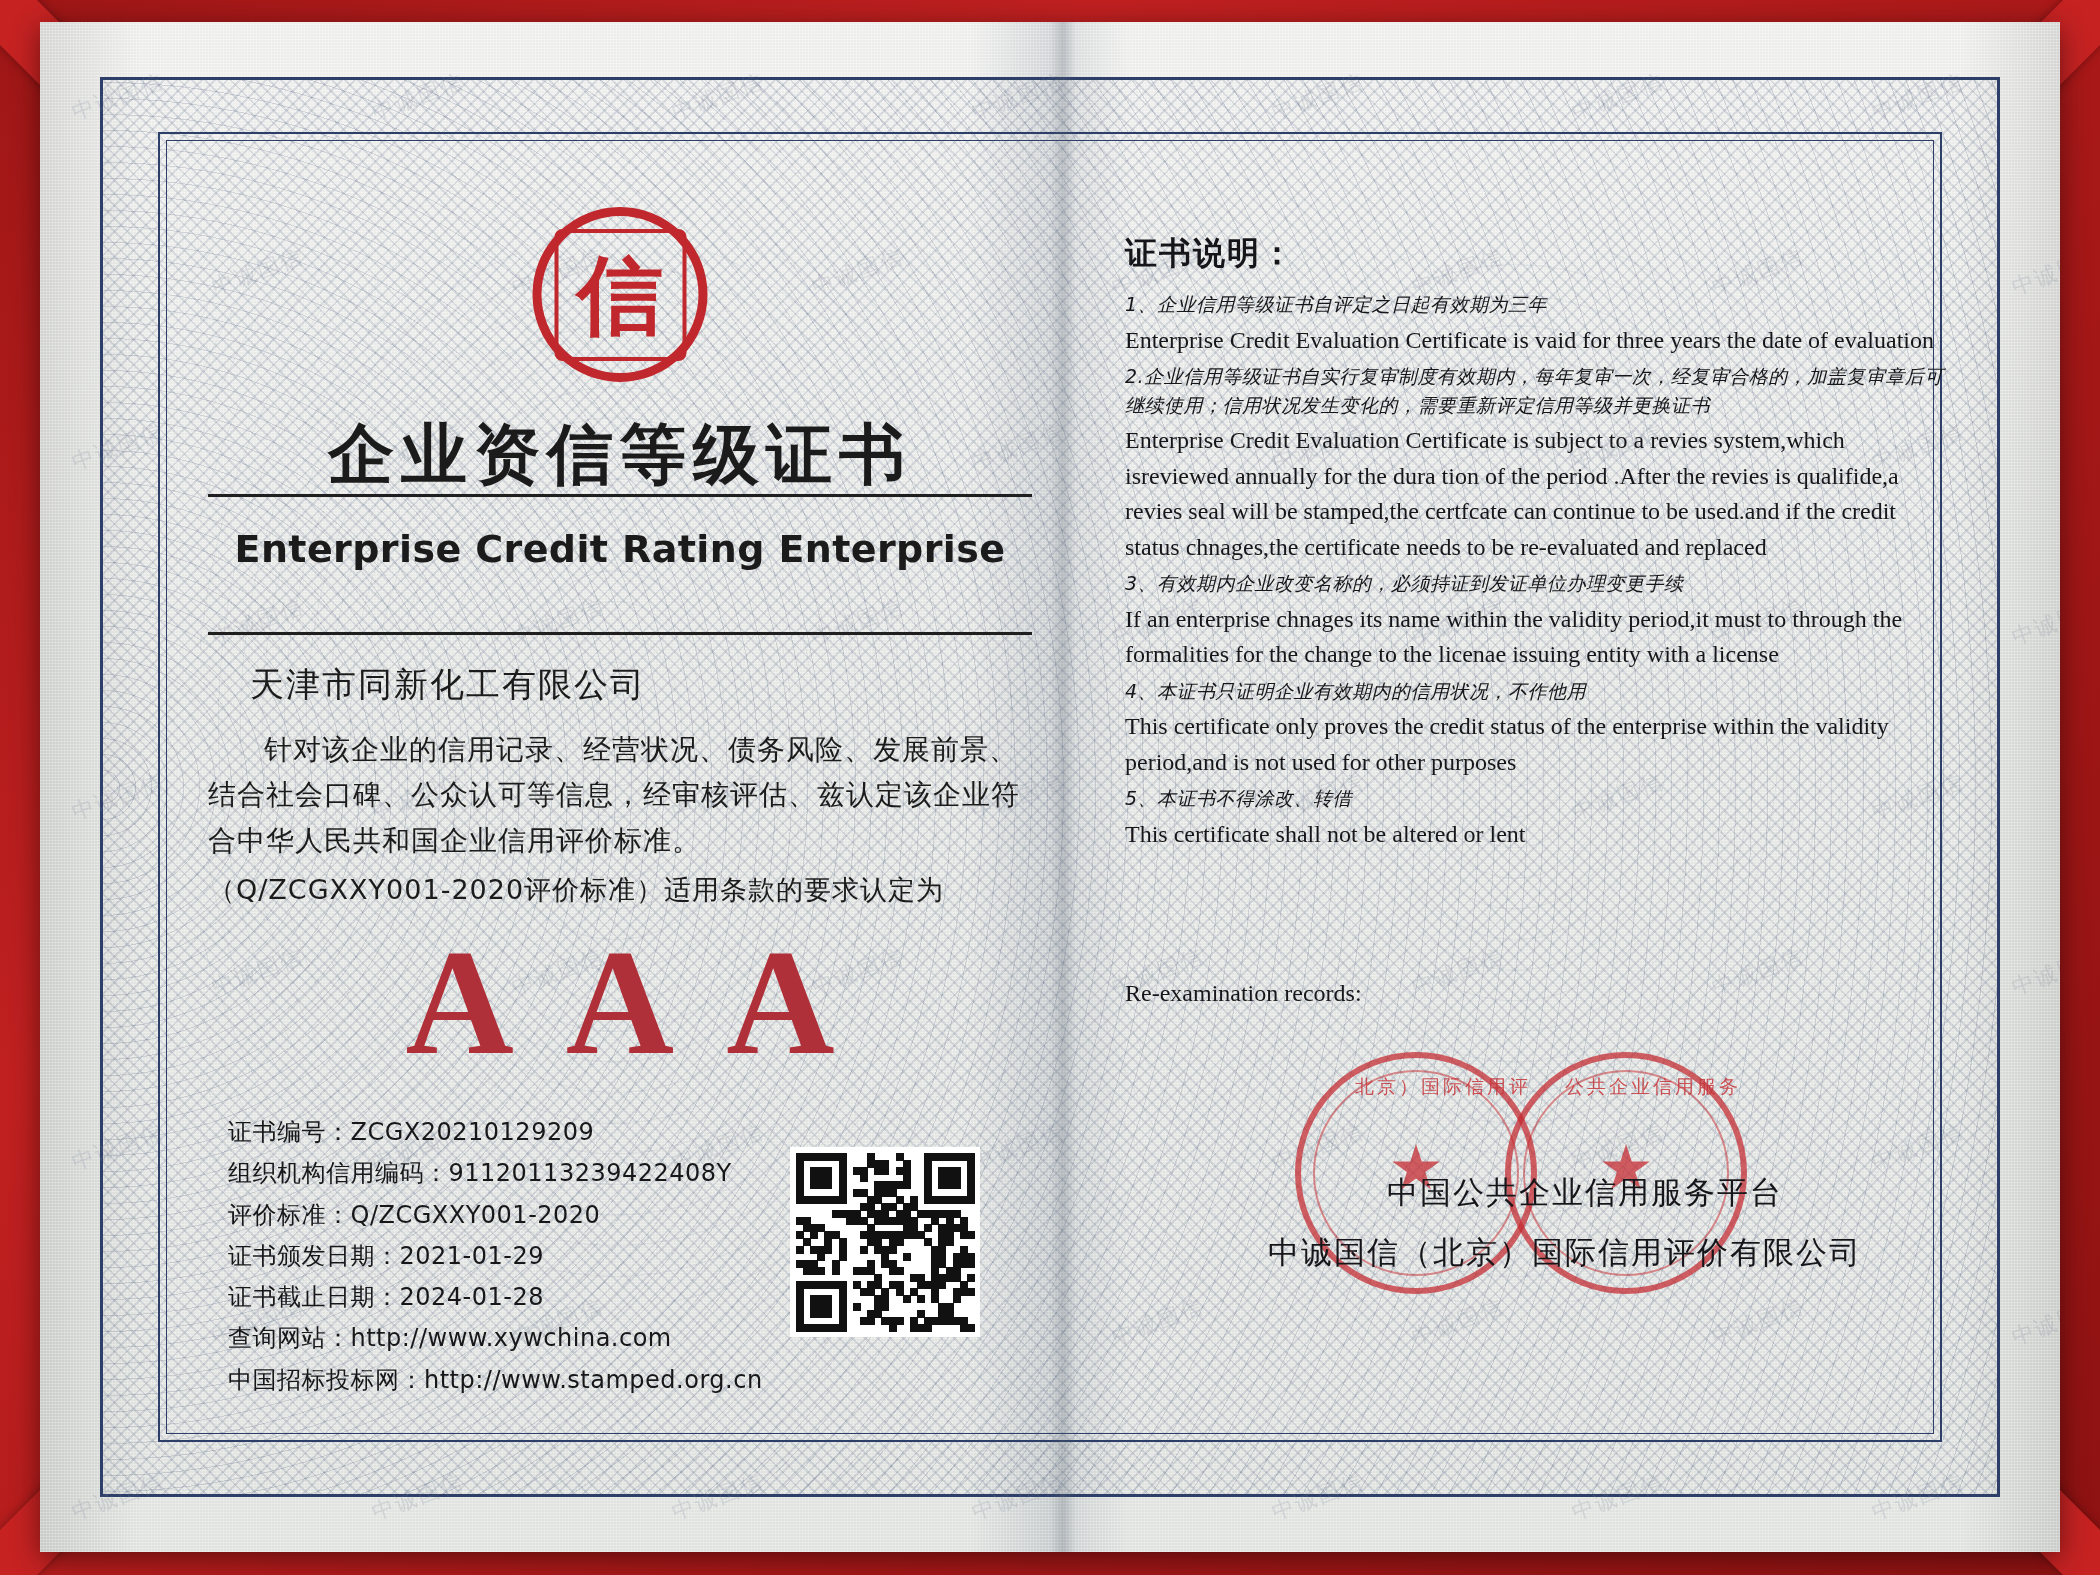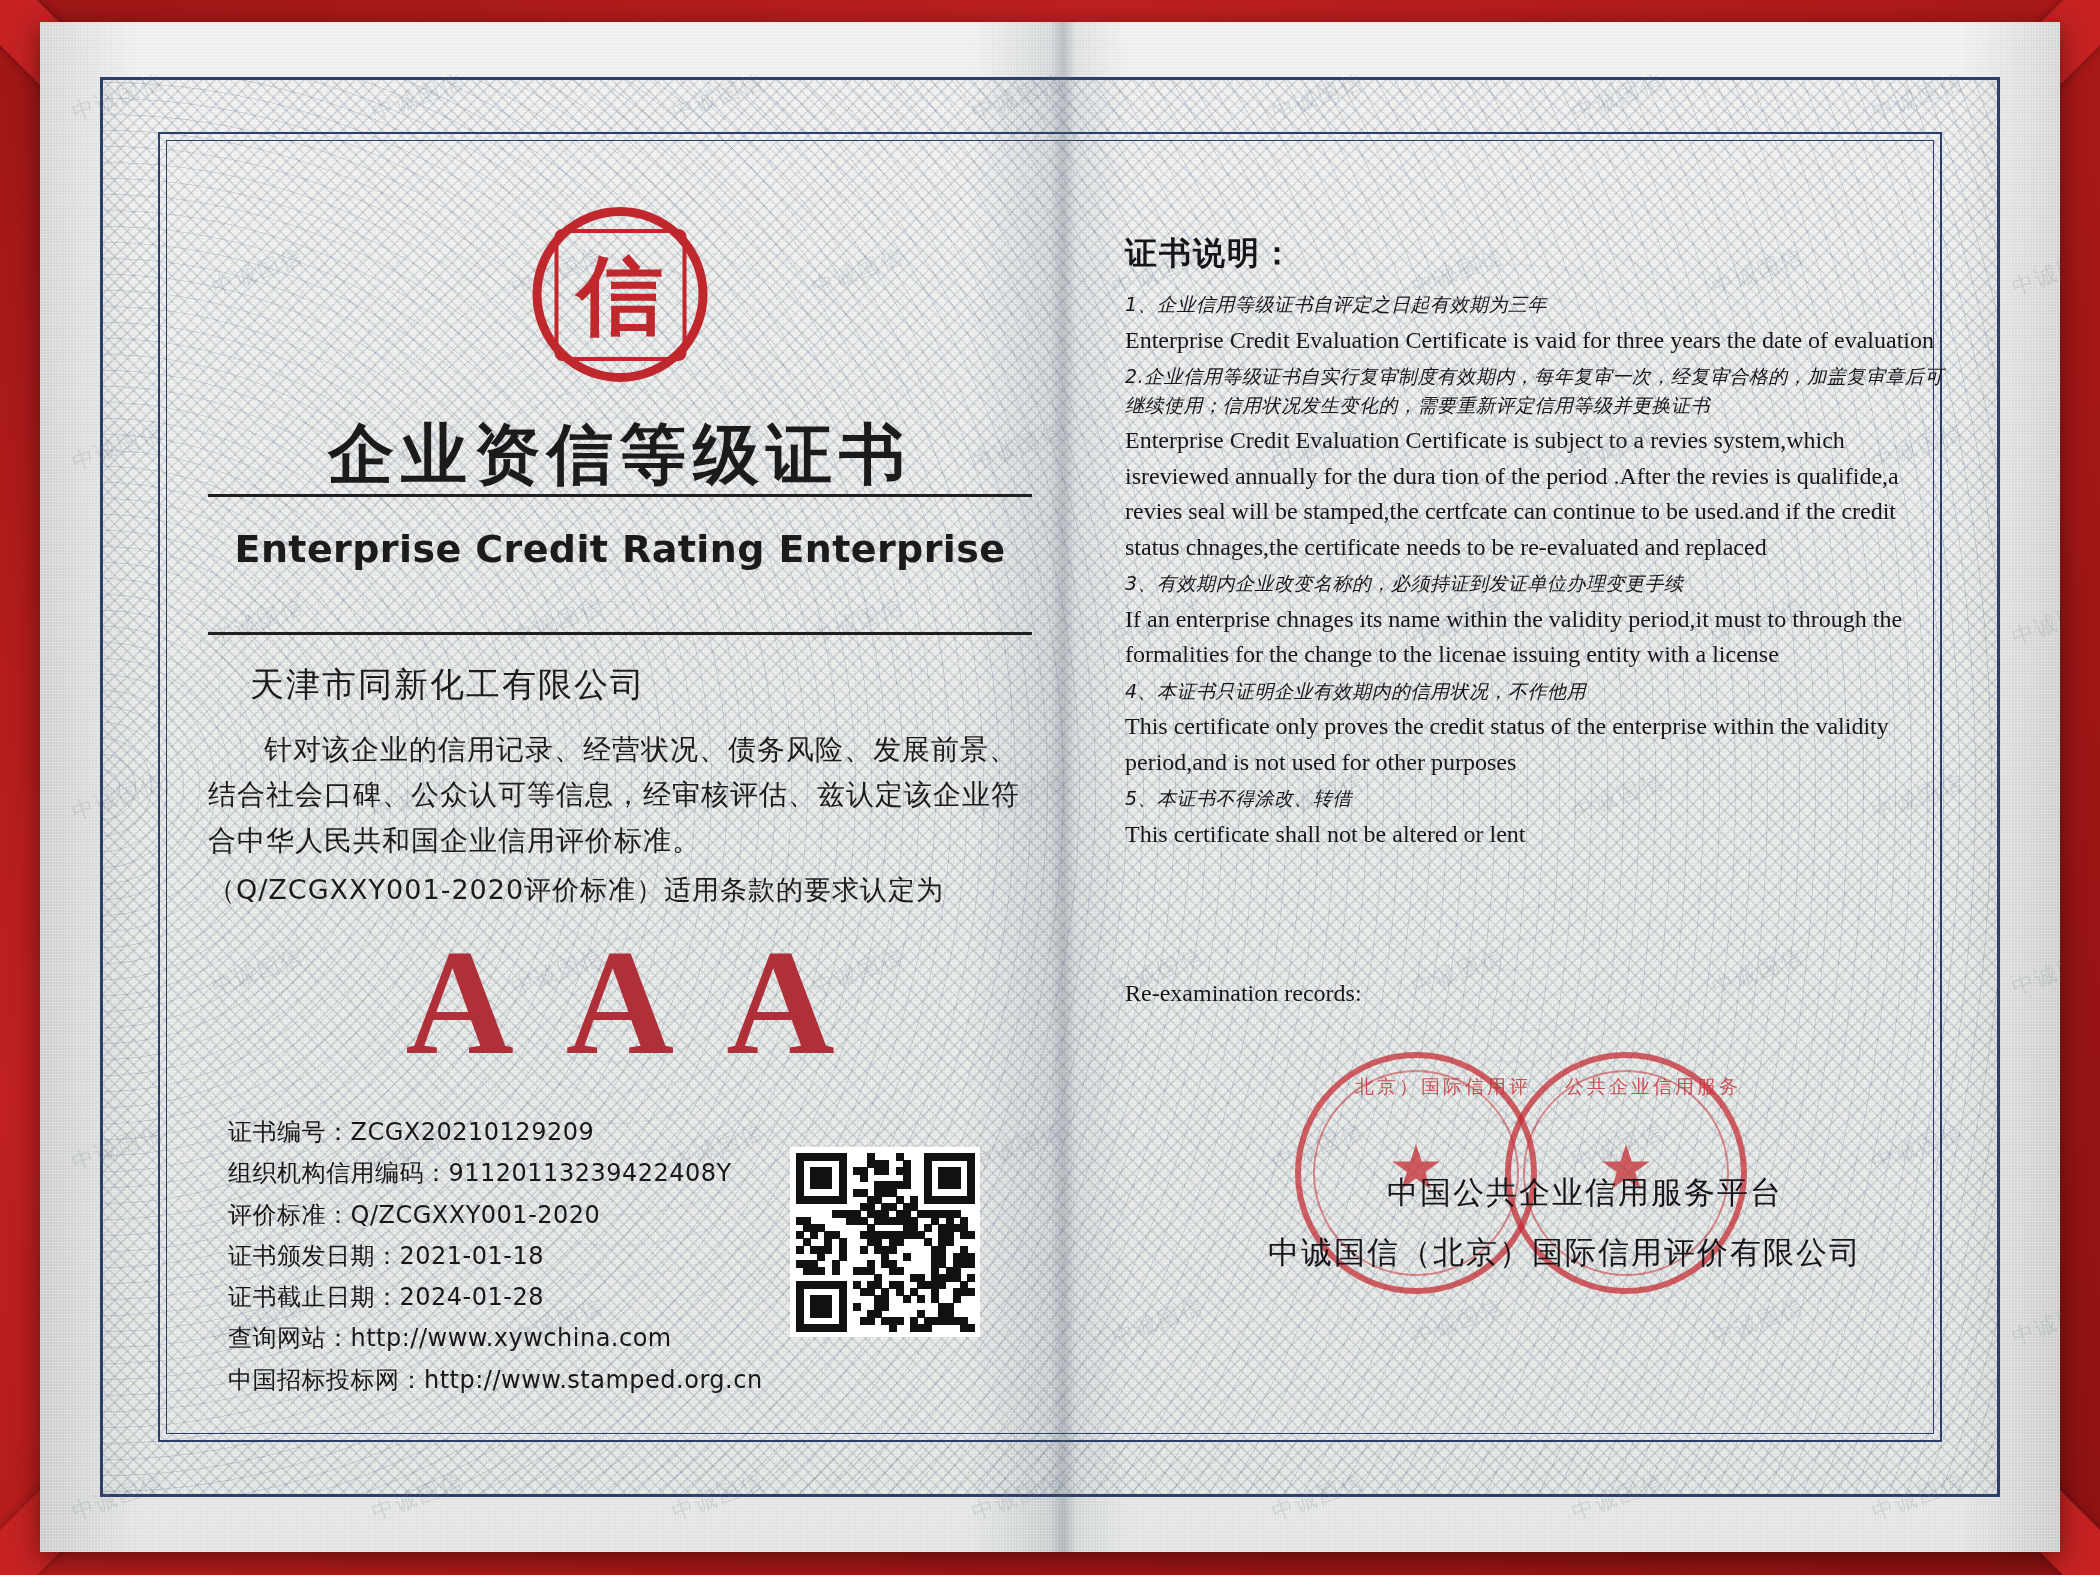--- a/index.html
+++ b/index.html
@@ -296,21 +296,21 @@
     <div class="body-cn">针对该企业的信用记录、经营状况、债务风险、发展前景、结合社会口碑、公众认可等信息，经审核评估、兹认定该企业符合中华人民共和国企业信用评价标准。</div>
 
     <div class="standard-line">（Q/ZCGXXY001-2020评价标准）适用条款的要求认定为</div>
 
     <div class="grade">AAA</div>
 
     <div class="meta" id="meta-list">
         <div><span>证书编号：</span><span>ZCGX20210129209</span></div>
         <div><span>组织机构信用编码：</span><span>91120113239422408Y</span></div>
         <div><span>评价标准：</span><span>Q/ZCGXXY001-2020</span></div>
-        <div><span>证书颁发日期：</span><span>2021-01-18</span></div>
+        <div><span>证书颁发日期：</span><span>2021-01-29</span></div>
         <div><span>证书截止日期：</span><span>2024-01-28</span></div>
         <div><span>查询网站：</span><span>http://www.xywchina.com</span></div>
         <div><span>中国招标投标网：</span><span>http://www.stamped.org.cn</span></div>
       </div>
 
     <div id="qr">
         <div class="mod" style="left: 77.2px; top: 6px; width: 8px; height: 8px;"></div>
         <div class="mod" style="left: 105.68px; top: 6px; width: 8px; height: 8px;"></div>
         <div class="mod" style="left: 77.2px; top: 13.12px; width: 8px; height: 8px;"></div>
         <div class="mod" style="left: 84.32px; top: 13.12px; width: 8px; height: 8px;"></div>

